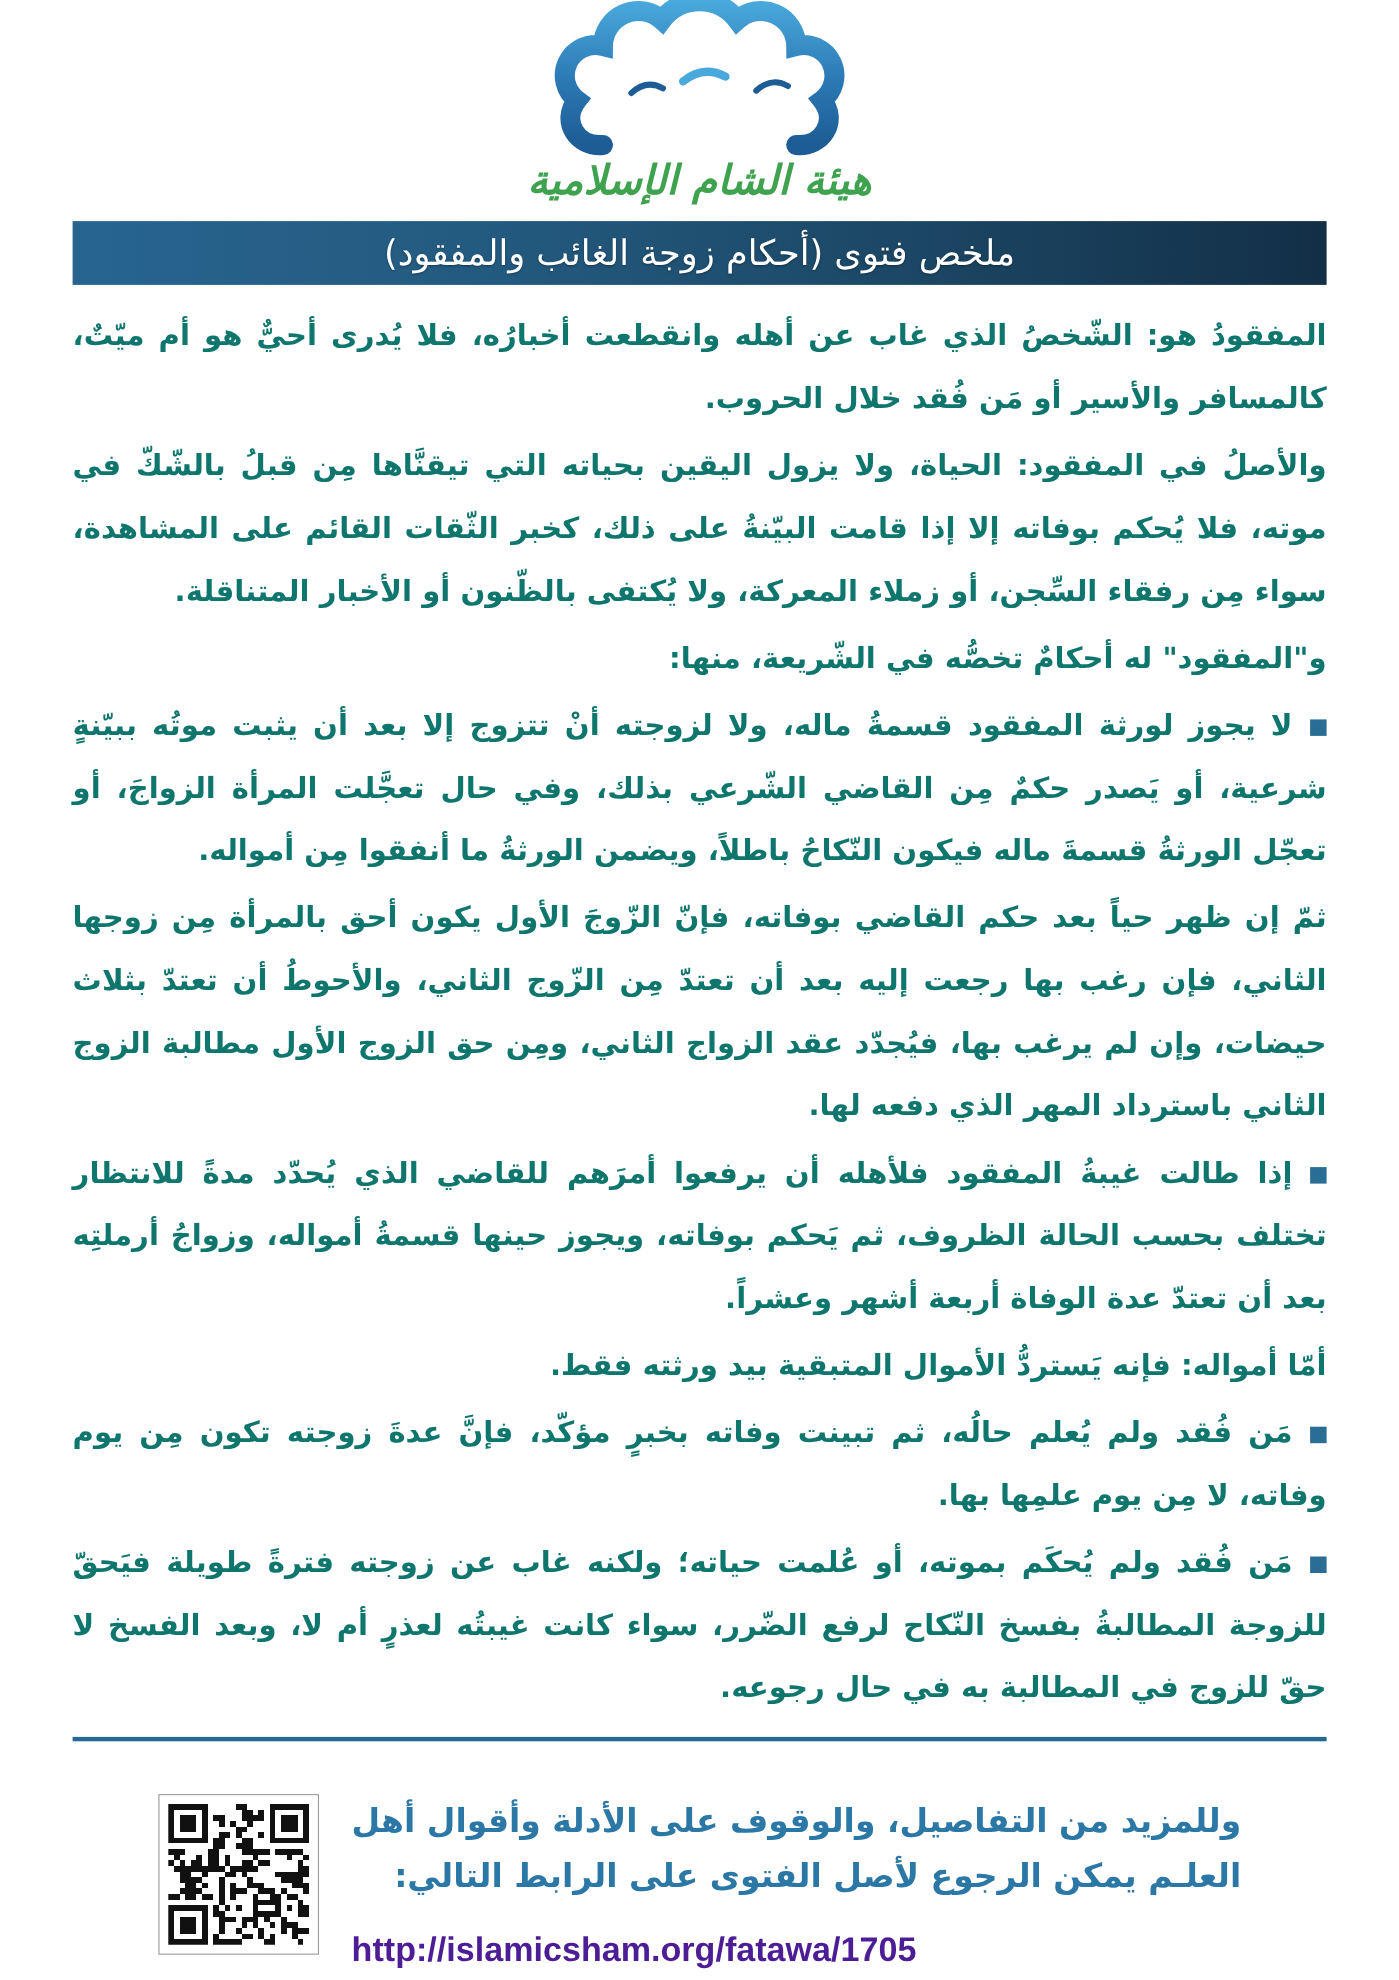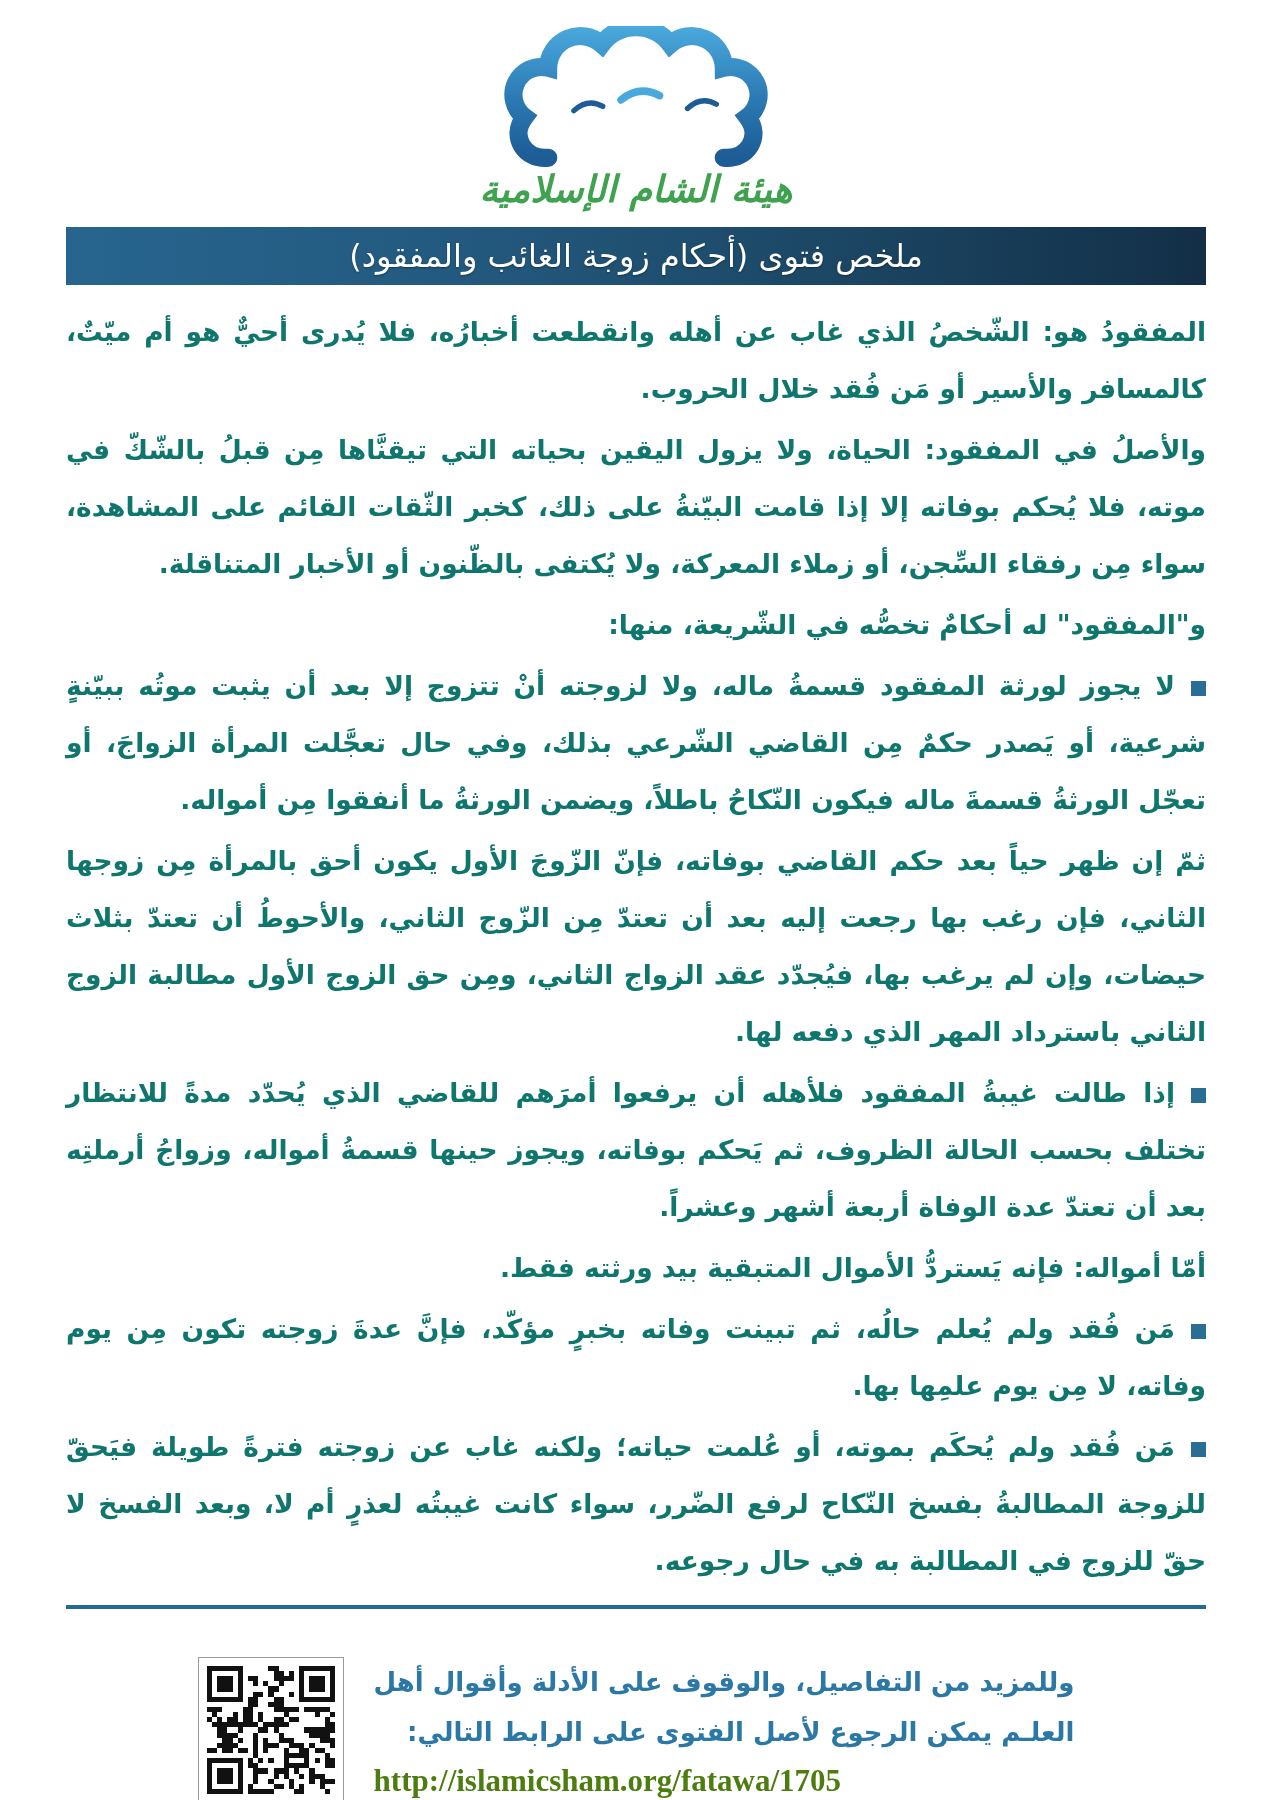--- a/index.html
+++ b/index.html
@@ -3,21 +3,21 @@
 <meta charset="utf-8">
 <style>
   html,body{margin:0;padding:0;}
   body{
     width:1272px;height:1800px;background:#ffffff;overflow:hidden;
     font-family:"DejaVu Sans",sans-serif;
   }
   .page{width:1272px;height:1800px;position:relative;}
 
   
-  .logo-wrap{padding-top:26px;text-align:center;}
+  .logo-wrap{text-align:center;}
   .logo-svg{display:block;margin:0 auto;width:330px;height:150px;}
   .logo-name{
     margin-top:-6px;
     font-size:37px;font-weight:bold;font-style:italic;
     color:#3fa24f;letter-spacing:1px;line-height:1.1;
     text-align:center;direction:rtl;
   }
 
   
   .title-bar{
@@ -48,25 +48,25 @@
     border-top:4px solid #256a92;
   }
   .footer{
     margin-top:48px;
     display:flex;flex-direction:row-reverse;justify-content:center;
     align-items:flex-start;gap:30px;
   }
   .qr-box{border:1px solid #9a9a9a;background:#fff;padding:8px;}
   .qr-box svg{display:block;width:128px;height:128px;shape-rendering:crispEdges;}
   .footer-text{direction:rtl;text-align:right;color:#2b78a6;min-width:440px;}
-  .footer-text .ar{font-size:26px;font-weight:bold;line-height:50px;}
+  .footer-text .ar{font-size:30px;font-weight:bold;line-height:50px;}
   .footer-text .url{
     direction:ltr;text-align:left;font-size:31px;font-weight:600;
-    margin-top:6px;color:#4d7c0f;text-decoration:none;display:block;
-    font-family:Liberation Serif, serif;
+    margin-top:24px;color:#4c1d95;text-decoration:none;display:block;
+    font-family:Liberation Sans, sans-serif;
   }
 </style>
 </head>
 <body>
 
 <div class="page">
 
   <div class="logo-wrap">
     <svg class="logo-svg" viewBox="70 45 260 140" aria-hidden="true">
       <defs>

